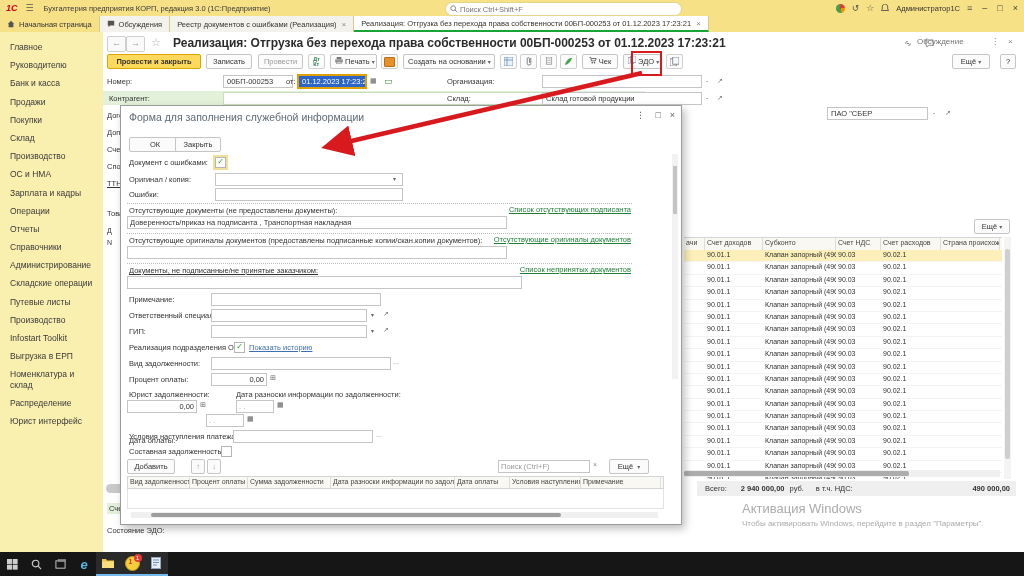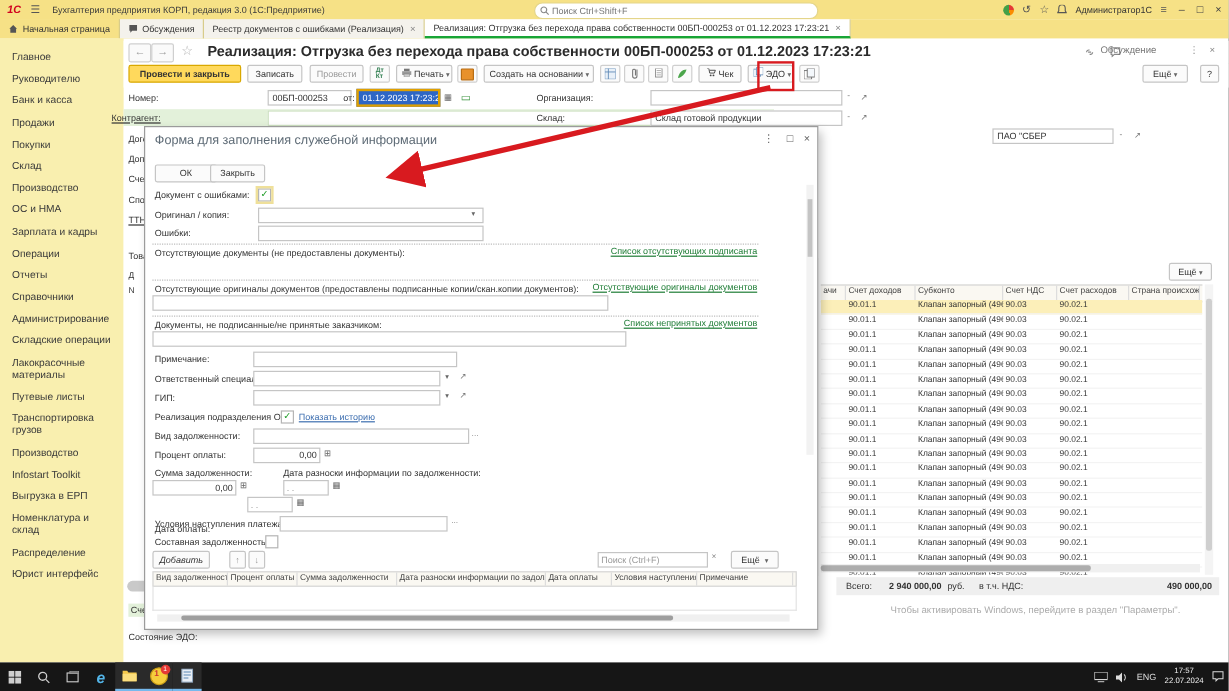--- a/index.html
+++ b/index.html
@@ -161,23 +161,21 @@
       <div class="sitem">Покупки</div>
       <div class="sitem">Склад</div>
       <div class="sitem">Производство</div>
       <div class="sitem">ОС и НМА</div>
       <div class="sitem">Зарплата и кадры</div>
       <div class="sitem">Операции</div>
       <div class="sitem">Отчеты</div>
       <div class="sitem">Справочники</div>
       <div class="sitem">Администрирование</div>
       <div class="sitem">Складские операции</div>
-      <div class="sitem">Лакокрасочные материалы</div>
       <div class="sitem">Путевые листы</div>
-      <div class="sitem">Транспортировка грузов</div>
       <div class="sitem">Производство</div>
       <div class="sitem">Infostart Toolkit</div>
       <div class="sitem">Выгрузка в ЕРП</div>
       <div class="sitem">Номенклатура и склад</div>
       <div class="sitem">Распределение</div>
       <div class="sitem">Юрист интерфейс</div>
     </div>
 
   <div id="doc-titlebar">
     <div class="navbtn" style="left:4px;">←</div>
@@ -267,21 +265,21 @@
 
   <div class="abs" style="left:0;top:0;width:0;height:0;">
     <span class="flabel" style="left:107px;top:77px;">Номер:</span>
     <div class="fld" style="left:223px;top:75px;width:70px;height:13px;">00БП-000253</div>
     <span class="flabel" style="left:286px;top:77px;">от:</span>
     <div class="fld fldsel" style="left:297px;top:74px;width:70px;height:15px;line-height:11px;">01.12.2023 17:23:21</div>
     <span class="smlico" style="left:370px;top:77px;color:#666;">▦</span>
     <span class="smlico" style="left:384px;top:76px;color:#3F9642;font-size:9px;">▭</span>
 
     <div class="greenrow" style="left:103px;top:91px;width:542px;height:15px;"></div>
-    <span class="flabel" style="left:93px;top:94px;text-decoration:underline;">Контрагент:</span>
+    <span class="flabel" style="left:109px;top:94px;">Контрагент:</span>
     <div class="fld" style="left:223px;top:92px;width:360px;height:13px;border-color:#CBDFBF;"></div>
     <span class="smlico" style="left:596px;top:94px;">-</span>
     <span class="smlico" style="left:607px;top:94px;">↗</span>
     <span class="smlico" style="left:630px;top:94px;">?</span>
 
     <span class="flabel" style="left:447px;top:77px;">Организация:</span>
     <div class="fld" style="left:542px;top:75px;width:160px;height:13px;"></div>
     <span class="smlico" style="left:706px;top:77px;">-</span>
     <span class="smlico" style="left:717px;top:77px;">↗</span>
 
@@ -482,20 +480,21 @@
 
   <div id="totals">
     <span style="margin-left:8px;">Всего:</span>
     <span style="margin-left:14px;font-weight:bold;">2 940 000,00</span>
     <span style="margin-left:5px;">руб.</span>
     <span style="margin-left:12px;">в т.ч. НДС:</span>
     <span style="margin-left:auto;margin-right:6px;font-weight:bold;">490 000,00</span>
   </div>
 
   <div id="watermark">
+    <div style="font-size:13px;font-weight:300;">Активация Windows</div>
     <div style="font-size:8px;margin-top:3px;">Чтобы активировать Windows, перейдите в раздел "Параметры".</div>
   </div>
 
   <div id="footer-edo">
     <span class="flabel" style="left:4px;top:1px;position:relative;">Состояние ЭДО:</span>
     
   </div>
   <div id="footer-comment">
     
     
@@ -518,28 +517,29 @@
     <span class="mlabel" style="left:8px;top:69px;">Оригинал / копия:</span>
     <div class="minput" style="left:94px;top:67px;width:188px;"></div>
     <span class="abs" style="left:272px;top:69px;font-size:6px;color:#666;">▾</span>
 
     <span class="mlabel" style="left:8px;top:84px;">Ошибки:</span>
     <div class="minput" style="left:94px;top:82px;width:188px;"></div>
 
     <div class="dots" style="top:97px;"></div>
     <span class="mlabel" style="left:8px;top:100px;">Отсутствующие документы (не предоставлены документы):</span>
     <span class="linkg abs" style="right:50px;top:99px;">Список отсутствующих подписанта</span>
+    <div class="minput" style="left:6px;top:110px;width:380px;">Доверенность/приказ на подписанта , Транспортная накладная</div>
 
     <div class="dots" style="top:127px;"></div>
     <span class="mlabel" style="left:8px;top:130px;">Отсутствующие оригиналы документов (предоставлены подписанные копии/скан.копии документов):</span>
     <span class="linkg abs" style="right:50px;top:129px;">Отсутствующие  оригиналы документов</span>
     <div class="minput" style="left:6px;top:140px;width:380px;"></div>
 
     <div class="dots" style="top:157px;"></div>
-    <span class="mlabel" style="left:8px;top:160px;">Документы, не подписанные/не принятые заказчиком:</span>
+    <span class="mlabel" style="left:8px;top:160px;text-decoration:underline;">Документы, не подписанные/не принятые заказчиком:</span>
     <span class="linkg abs" style="right:50px;top:159px;">Список непринятых документов</span>
     <div class="minput" style="left:6px;top:170px;width:395px;"></div>
 
     <span class="mlabel" style="left:8px;top:189px;">Примечание:</span>
     <div class="minput" style="left:90px;top:187px;width:170px;"></div>
 
     <span class="mlabel" style="left:8px;top:205px;">Ответственный специалист:</span>
     <div class="minput" style="left:90px;top:203px;width:156px;"></div>
     <span class="abs" style="left:250px;top:205px;font-size:6px;color:#666;">▾</span>
     <span class="abs" style="left:262px;top:204px;font-size:7px;color:#777;">↗</span>
@@ -554,39 +554,39 @@
     <span class="linkb abs" style="left:128px;top:237px;">Показать историю</span>
 
     <span class="mlabel" style="left:8px;top:253px;">Вид задолженности:</span>
     <div class="minput" style="left:90px;top:251px;width:180px;"></div>
     <span class="abs mgrey" style="left:272px;top:252px;font-size:7px;">...</span>
 
     <span class="mlabel" style="left:8px;top:269px;">Процент оплаты:</span>
     <div class="minput" style="left:90px;top:267px;width:56px;text-align:right;">0,00</div>
     <span class="abs" style="left:149px;top:268px;font-size:7px;color:#666;">⊞</span>
 
-    <span class="mlabel" style="left:8px;top:284px;">Сумма задолженности:</span>
+    <span class="mlabel" style="left:8px;top:284px;">Юрист задолженности:</span>
     <span class="mlabel" style="left:115px;top:284px;">Дата разноски информации по задолженности:</span>
     <div class="minput" style="left:6px;top:294px;width:70px;text-align:right;">0,00</div>
     <span class="abs" style="left:79px;top:295px;font-size:7px;color:#666;">⊞</span>
     <div class="minput mgrey" style="left:115px;top:294px;width:38px;"> .  .</div>
     <span class="abs" style="left:156px;top:295px;font-size:7px;color:#666;">▦</span>
 
     <span class="mlabel" style="left:8px;top:310px;margin-top:20px;">Дата оплаты:</span>
     <div class="minput mgrey" style="left:85px;top:308px;width:38px;"> .  .</div>
     <span class="abs" style="left:126px;top:309px;font-size:7px;color:#666;">▦</span>
 
     <span class="mlabel" style="left:8px;top:326px;">Условия наступления платежа:</span>
     <div class="minput" style="left:112px;top:324px;width:140px;"></div>
     <span class="abs mgrey" style="left:255px;top:325px;font-size:7px;">...</span>
 
     <span class="mlabel" style="left:8px;top:341px;">Составная задолженность:</span>
     <span class="mck" style="left:100px;top:340px;"></span>
 
-    <div class="mbtn" style="left:6px;top:338px;top:353px;left:6px;width:48px;font-style:italic;">Добавить</div>
+    <div class="mbtn" style="left:6px;top:338px;top:353px;left:6px;width:48px;">Добавить</div>
     <div class="mbtn" style="left:70px;top:353px;width:14px;color:#999;">↑</div>
     <div class="mbtn" style="left:86px;top:353px;width:14px;color:#999;">↓</div>
     <div class="minput mgrey" style="left:377px;top:354px;width:92px;">Поиск (Ctrl+F)</div>
     <span class="abs" style="left:472px;top:355px;font-size:7px;color:#888;">×</span>
     <div class="mbtn" style="left:488px;top:353px;width:40px;"><span>Ещё</span> <span class="caret">▾</span></div>
 
     <div class="mthead" style="top:370px;">
         <div class="thc" style="width: 62px;">Вид задолженности</div>
         <div class="thc" style="width: 58px;">Процент оплаты</div>
         <div class="thc" style="width: 83px;">Сумма задолженности</div>
@@ -651,33 +651,15 @@
       </span>
     </div>
     <div class="tkico active">
       <svg width="10" height="12" viewBox="0 0 10 12">
           <rect x="0.5" y="0.5" width="9" height="11" fill="#E8EEF5" stroke="#8FA7C0" stroke-width="1"></rect>
           <line x1="2" y1="3" x2="8" y2="3" stroke="#5B87B5" stroke-width="0.9"></line>
           <line x1="2" y1="5.5" x2="8" y2="5.5" stroke="#5B87B5" stroke-width="0.9"></line>
           <line x1="2" y1="8" x2="6" y2="8" stroke="#5B87B5" stroke-width="0.9"></line>
         </svg>
     </div>
-    <div class="tray">
-      <svg width="11" height="9" viewBox="0 0 12 10">
-          <rect x="0" y="0" width="12" height="7" fill="none" stroke="#ddd" stroke-width="1"></rect>
-          <line x1="3" y1="9" x2="9" y2="9" stroke="#ddd" stroke-width="1"></line>
-        </svg>
-      <svg width="10" height="9" viewBox="0 0 12 10">
-          <path d="M0 3 H3 L6 0 V10 L3 7 H0 Z" fill="#ddd"></path>
-          <path d="M8 2 A4 4 0 0 1 8 8" fill="none" stroke="#ddd" stroke-width="1"></path>
-        </svg>
-      <span style="font-size:7.5px;">ENG</span>
-      <div class="clock">
-        <div>17:57</div>
-        <div>22.07.2024</div>
-      </div>
-      <svg width="10" height="10" viewBox="0 0 12 12">
-          <path d="M1 1 H11 V8 H6 L4 10 V8 H1 Z" fill="none" stroke="#ddd" stroke-width="1"></path>
-        </svg>
-    </div>
   </div>
 
 </div>
 
 </body></html>

